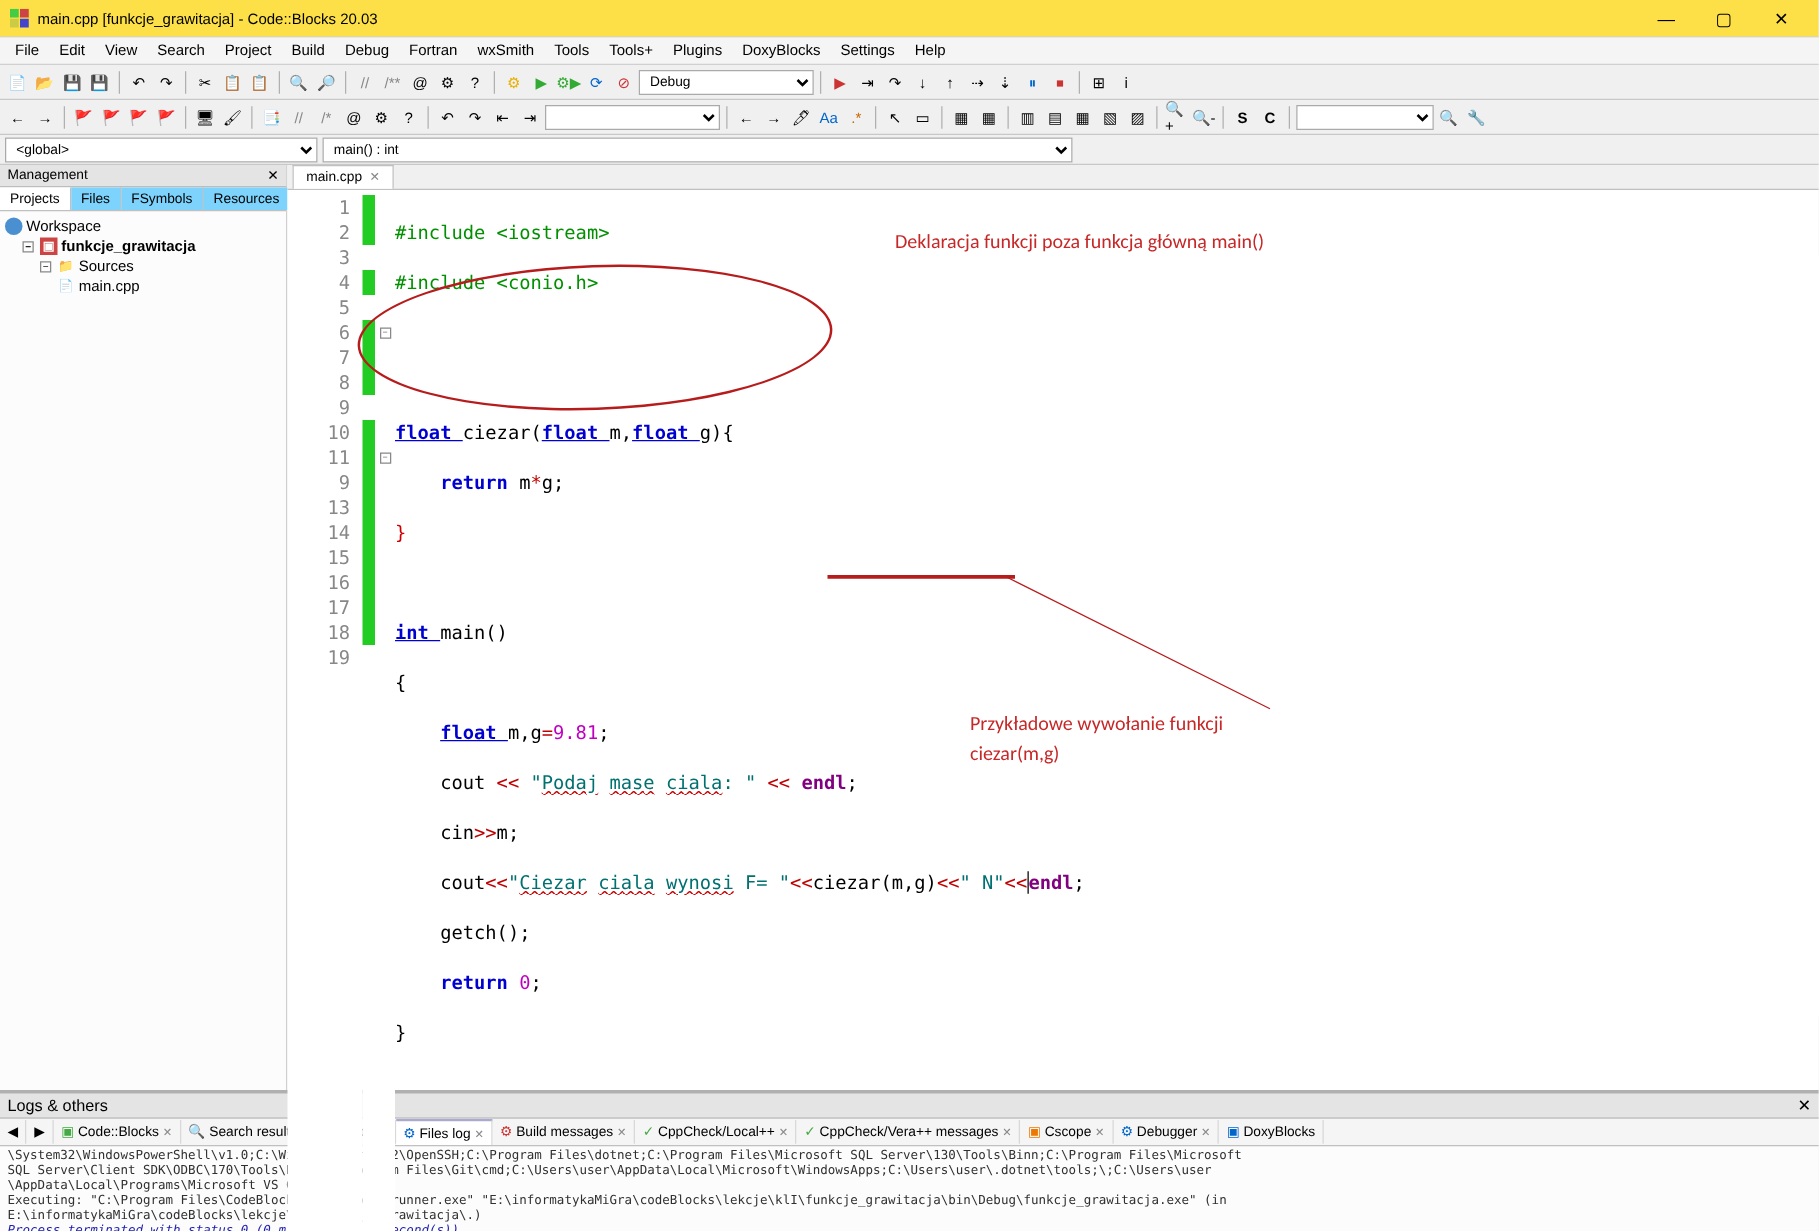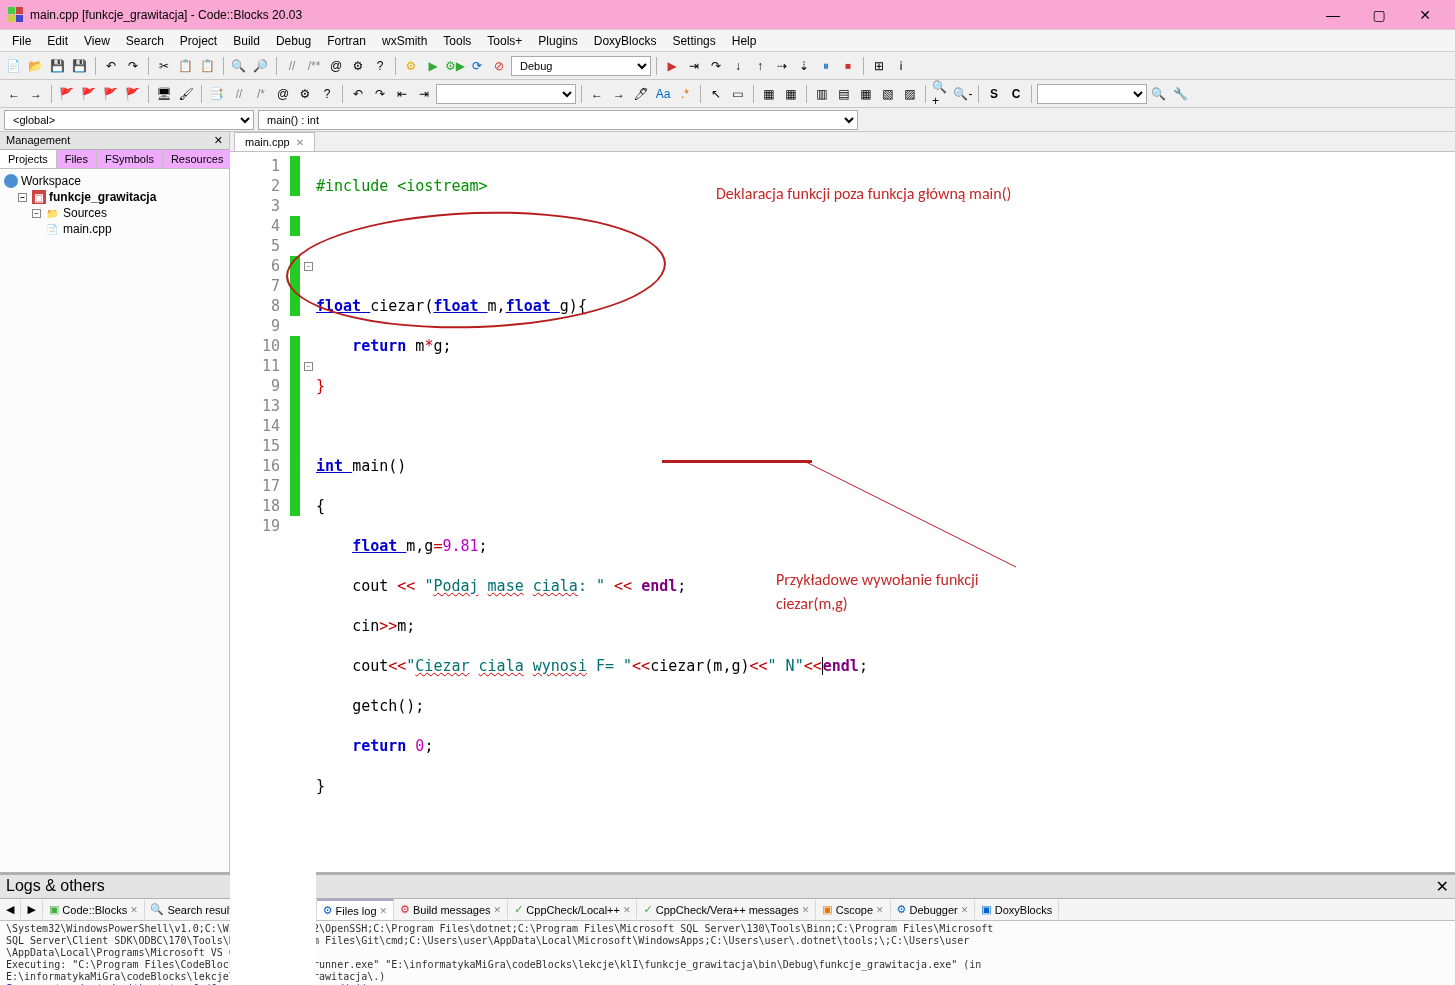--- a/index.html
+++ b/index.html
@@ -1,46 +1,46 @@
 <!DOCTYPE html>
 <html><head>
 <meta charset="utf-8">
 <style>
 * { box-sizing: border-box; margin: 0; padding: 0; }
 body { font-family: Tahoma, "Segoe UI", sans-serif; font-size: 11px; background: #f0f0f0; overflow: hidden; width: 1455px; height: 985px; }
 
 
-.titlebar { height: 30px; background: #f9a8d4; display: flex; align-items: center; padding: 0 8px; border-bottom: 1px solid #d0d0d0; }
+.titlebar { height: 30px; background: #fde047; display: flex; align-items: center; padding: 0 8px; border-bottom: 1px solid #d0d0d0; }
 .titlebar .app-icon { width: 16px; height: 16px; margin-right: 6px; }
 .titlebar .title { flex: 1; font-size: 12px; }
 .titlebar .win-controls { display: flex; gap: 2px; }
 .titlebar .win-btn { width: 44px; height: 28px; display: flex; align-items: center; justify-content: center; font-size: 14px; }
 
 
-.menubar { height: 22px; background: #f5f5f5; display: flex; align-items: center; padding: 0 4px; border-bottom: 1px solid #d0d0d0; }
+.menubar { height: 22px; background: #f5f5f5; display: flex; align-items: flex-start; padding: 0 4px; border-bottom: 1px solid #d0d0d0; }
 .menubar .menu-item { padding: 3px 8px; font-size: 12px; }
 
 
 .toolbar-row { height: 28px; background: #f0f0f0; display: flex; align-items: center; padding: 0 4px; border-bottom: 1px solid #c8c8c8; gap: 2px; }
 .tb-btn { width: 20px; height: 20px; display: flex; align-items: center; justify-content: center; font-size: 12px; border: 1px solid transparent; }
 .tb-sep { width: 1px; height: 18px; background: #b0b0b0; margin: 0 3px; }
 .tb-combo { height: 20px; border: 1px solid #aaa; background: #fff; font-size: 11px; padding: 0 4px; }
 
 
 .scope-row { height: 24px; background: #f0f0f0; display: flex; align-items: center; padding: 0 4px; border-bottom: 1px solid #c8c8c8; gap: 4px; }
 
 
 .main-area { display: flex; height: 740px; }
 
 
 .mgmt-panel { width: 230px; background: #fcfcfc; border-right: 1px solid #c0c0c0; display: flex; flex-direction: column; }
 .mgmt-title { background: #e4e4e4; padding: 2px 6px; font-size: 11px; display: flex; justify-content: space-between; border-bottom: 1px solid #b0b0b0; }
 .mgmt-tabs { display: flex; border-bottom: 1px solid #c0c0c0; background: #f5f5f5; }
 .mgmt-tab { padding: 3px 8px; font-size: 11px; border-right: 1px solid #c0c0c0; background: #fff; }
-.mgmt-tab.inactive { background: #f0abfc; }
+.mgmt-tab.inactive { background: #7dd3fc; }
 .tree { padding: 4px; font-size: 12px; }
 .tree .node { padding: 1px 0; display: flex; align-items: center; gap: 3px; }
 .tree .indent1 { padding-left: 14px; }
 .tree .indent2 { padding-left: 28px; }
 .tree .indent3 { padding-left: 42px; }
 .tree .bold { font-weight: bold; }
 .tree .exp { width: 9px; height: 9px; border: 1px solid #888; font-size: 8px; line-height: 7px; text-align: center; margin-right: 2px; }
 .ico { width: 14px; height: 14px; display: inline-flex; align-items: center; justify-content: center; font-size: 10px; }
 .ico-ws { background: #4a90d0; border-radius: 50%; color: #fff; }
 .ico-proj { background: #c44; color: #fff; }
@@ -75,21 +75,21 @@
 .op { color: #c00000; }
 .cursor { border-left: 1px solid #000; }
 
 
 .annotation { position: absolute; color: #c62828; font-size: 16px; font-family: Calibri, sans-serif; }
 .ellipse { position: absolute; border: 2px solid #b71c1c; border-radius: 50%; }
 .underline-red { position: absolute; height: 3px; background: #b71c1c; }
 
 
 .logs-panel { height: 135px; background: #fcfcfc; border-top: 3px solid #b0b0b0; display: flex; flex-direction: column; }
-.logs-title { background: #e4e4e4; padding: 2px 6px; font-size: 16px; display: flex; justify-content: space-between; border-bottom: 1px solid #b0b0b0; }
+.logs-title { background: #e4e4e4; padding: 2px 6px; font-size: 13px; display: flex; justify-content: space-between; border-bottom: 1px solid #b0b0b0; }
 .logs-tabs { display: flex; border-bottom: 1px solid #c0c0c0; background: #f5f5f5; align-items: center; gap: 0; }
 .logs-tab { padding: 3px 6px; font-size: 11px; display: flex; align-items: center; gap: 3px; border-right: 1px solid #d8d8d8; }
 .logs-tab.active { background: #fff; border-top: 2px solid #aac; }
 .logs-tab .x { color: #888; font-size: 9px; }
 .logs-body { flex: 1; font-family: Consolas, monospace; font-size: 10px; padding: 2px 6px; overflow: hidden; color: #303030; line-height: 12px; }
 .logs-body .ital { color: #2020b0; font-style: italic; }
 </style>
 </head>
 <body>
 
@@ -341,20 +341,21 @@
           <div class="fc"></div>
           <div class="fc"></div>
           <div class="fc"></div>
         <div class="fc"></div>
           <div class="fc"></div>
           <div class="fc"></div>
           <div class="fc"></div>
       </div>
       <div class="code">
 <div class="line"><span class="pp">#include </span><span class="pp">&lt;iostream&gt;</span></div>
+<div class="line"><span class="pp">#include </span><span class="pp">&lt;conio.h&gt;</span></div>
 <div class="line"></div>
 <div class="line"></div>
 <div class="line"><span class="ty">float </span><span class="fn">ciezar</span><span>(</span><span class="ty">float </span><span>m,</span><span class="ty">float </span><span>g)</span><span>{</span></div>
 <div class="line"><span>    </span><span class="kw">return </span><span>m</span><span class="op">*</span><span>g</span><span>;</span></div>
 <div class="line"><span style="color:#c00">}</span></div>
 <div class="line"></div>
 <div class="line"><span class="ty">int </span><span class="fn">main</span><span>()</span></div>
 <div class="line"><span>{</span></div>
 <div class="line"><span>    </span><span class="ty">float </span><span>m,g</span><span class="op">=</span><span class="num">9.81</span><span>;</span></div>
 <div class="line"><span>    </span><span class="fn">cout </span><span class="op">&lt;&lt; </span><span class="str">"</span><span class="str spell">Podaj</span><span class="str"> </span><span class="str spell">mase</span><span class="str"> </span><span class="str spell">ciala</span><span class="str">: </span><span class="str">" </span><span class="op">&lt;&lt; </span><span class="kw" style="color:#800080">endl</span><span>;</span></div>

